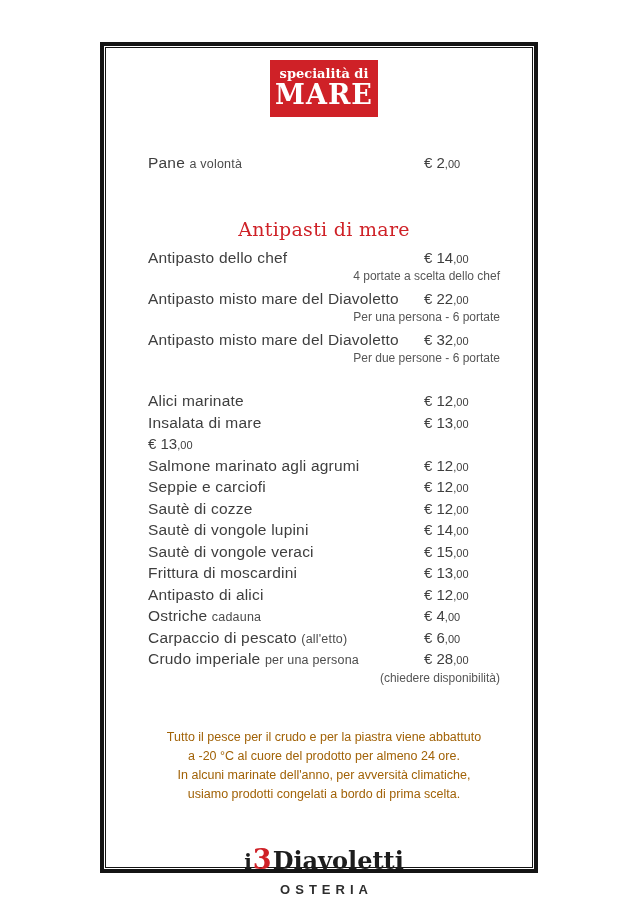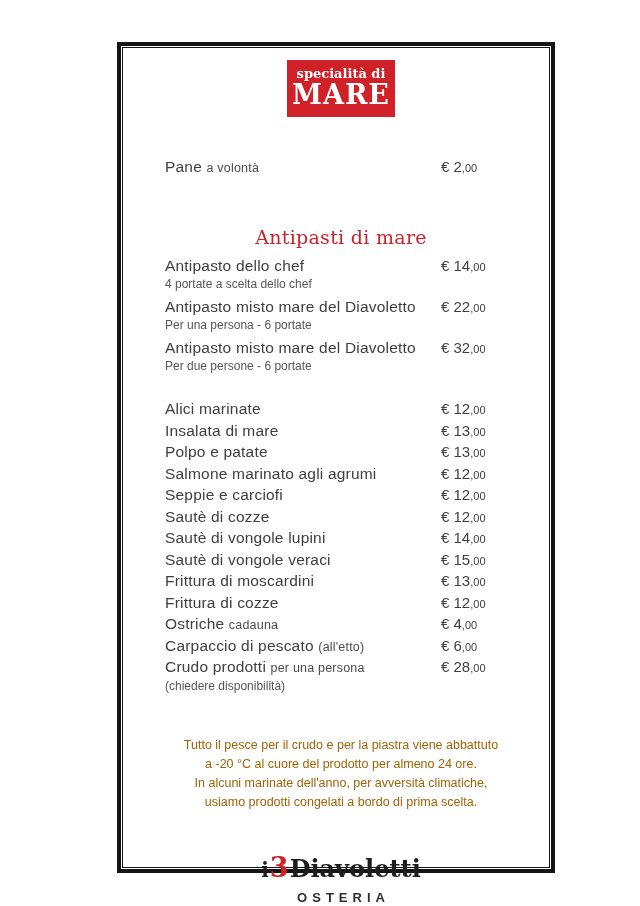--- a/index.html
+++ b/index.html
@@ -9,21 +9,21 @@
   }
   *{box-sizing:border-box; margin:0; padding:0;}
   html,body{background:#fff;}
   body{
     width:640px; height:906px;
     font-family:"Liberation Sans","DejaVu Sans",sans-serif;
     position:relative; overflow:hidden;
   }
   .page{width:640px; height:906px; position:relative; background:#fff;}
   .frame{
-    position:absolute; left:117px; top:42px; width:438px; height:831px;
+    position:absolute; left:100px; top:42px; width:438px; height:831px;
     border:4px solid #141414;
   }
   .frame-inner{position:absolute; inset:1px; border:1px solid #141414; pointer-events:none;}
   .content{position:relative; height:100%; padding:12px 34px 0 44px;}
 
   
   .badge{
     width:108px; margin:2px auto 0; background:var(--accent); color:#fff;
     text-align:center; padding:7px 4px 8px;
   }
@@ -40,24 +40,24 @@
   .menu{width:100%;}
   .row-main{display:flex; align-items:baseline;}
   .item-name{
     flex:1 1 auto; font-size:15.5px; color:var(--ink); letter-spacing:.2px;
   }
   .item-suffix{font-size:12.5px; color:#4b4b4b;}
   .item-price{
     flex:0 0 76px; font-size:15px; color:var(--ink); white-space:nowrap;
   }
   .dec{font-size:11px;}
-  .row-sub{font-size:12px; color:var(--muted); line-height:15px;}
+  .row-sub{font-size:12px; color:var(--muted); line-height:15px;text-align:right;}
 
   .intro{margin-top:36px;}
-  .intro .row-main{line-height:28px;}
+  .intro .row-main{line-height:20px;}
 
   .section-title{
     margin:44px 0 8px; text-align:center;
     font-family:"DejaVu Serif","Liberation Serif",serif;
     font-weight:400; font-size:19px; color:var(--accent); letter-spacing:.3px;
   }
 
   .featured .row{margin-bottom:5px;}
   .featured .row-main{line-height:20px;}
 
@@ -142,21 +142,20 @@
   </div>
           <div class="row">
     <div class="row-main">
       <span class="item-name"><span>Insalata di mare</span> </span>
       <span class="item-price"><span>€</span> <span>13</span><span class="dec">,00</span></span>
     </div>
 
   </div>
           <div class="row">
     <div class="row-main">
-      <span class="item-name"><span>Polpo e patate</span> </span>
       <span class="item-price"><span>€</span> <span>13</span><span class="dec">,00</span></span>
     </div>
 
   </div>
           <div class="row">
     <div class="row-main">
       <span class="item-name"><span>Salmone marinato agli agrumi</span> </span>
       <span class="item-price"><span>€</span> <span>12</span><span class="dec">,00</span></span>
     </div>
 
@@ -191,42 +190,42 @@
   </div>
           <div class="row">
     <div class="row-main">
       <span class="item-name"><span>Frittura di moscardini</span> </span>
       <span class="item-price"><span>€</span> <span>13</span><span class="dec">,00</span></span>
     </div>
 
   </div>
           <div class="row">
     <div class="row-main">
-      <span class="item-name"><span>Frittura di cozze</span> </span>
+      <span class="item-name"><span>Antipasto di alici</span> </span>
       <span class="item-price"><span>€</span> <span>12</span><span class="dec">,00</span></span>
     </div>
 
   </div>
           <div class="row">
     <div class="row-main">
       <span class="item-name"><span>Ostriche</span> <span class="item-suffix">cadauna</span></span>
       <span class="item-price"><span>€</span> <span>4</span><span class="dec">,00</span></span>
     </div>
 
   </div>
           <div class="row">
     <div class="row-main">
       <span class="item-name"><span>Carpaccio di pescato</span> <span class="item-suffix">(all'etto)</span></span>
       <span class="item-price"><span>€</span> <span>6</span><span class="dec">,00</span></span>
     </div>
 
   </div>
           <div class="row">
     <div class="row-main">
-      <span class="item-name"><span>Crudo prodotti</span> <span class="item-suffix">per una persona</span></span>
+      <span class="item-name"><span>Crudo imperiale</span> <span class="item-suffix">per una persona</span></span>
       <span class="item-price"><span>€</span> <span>28</span><span class="dec">,00</span></span>
     </div>
     <div class="row-sub">(chiedere disponibilità)</div>
   </div>
         </div>
 
       <div class="footer-note">
         <div>Tutto il pesce per il crudo e per la piastra viene abbattuto</div>
         <div>a -20 °C al cuore del prodotto per almeno 24 ore.</div>
         <div>In alcuni marinate dell'anno, per avversità climatiche,</div>

